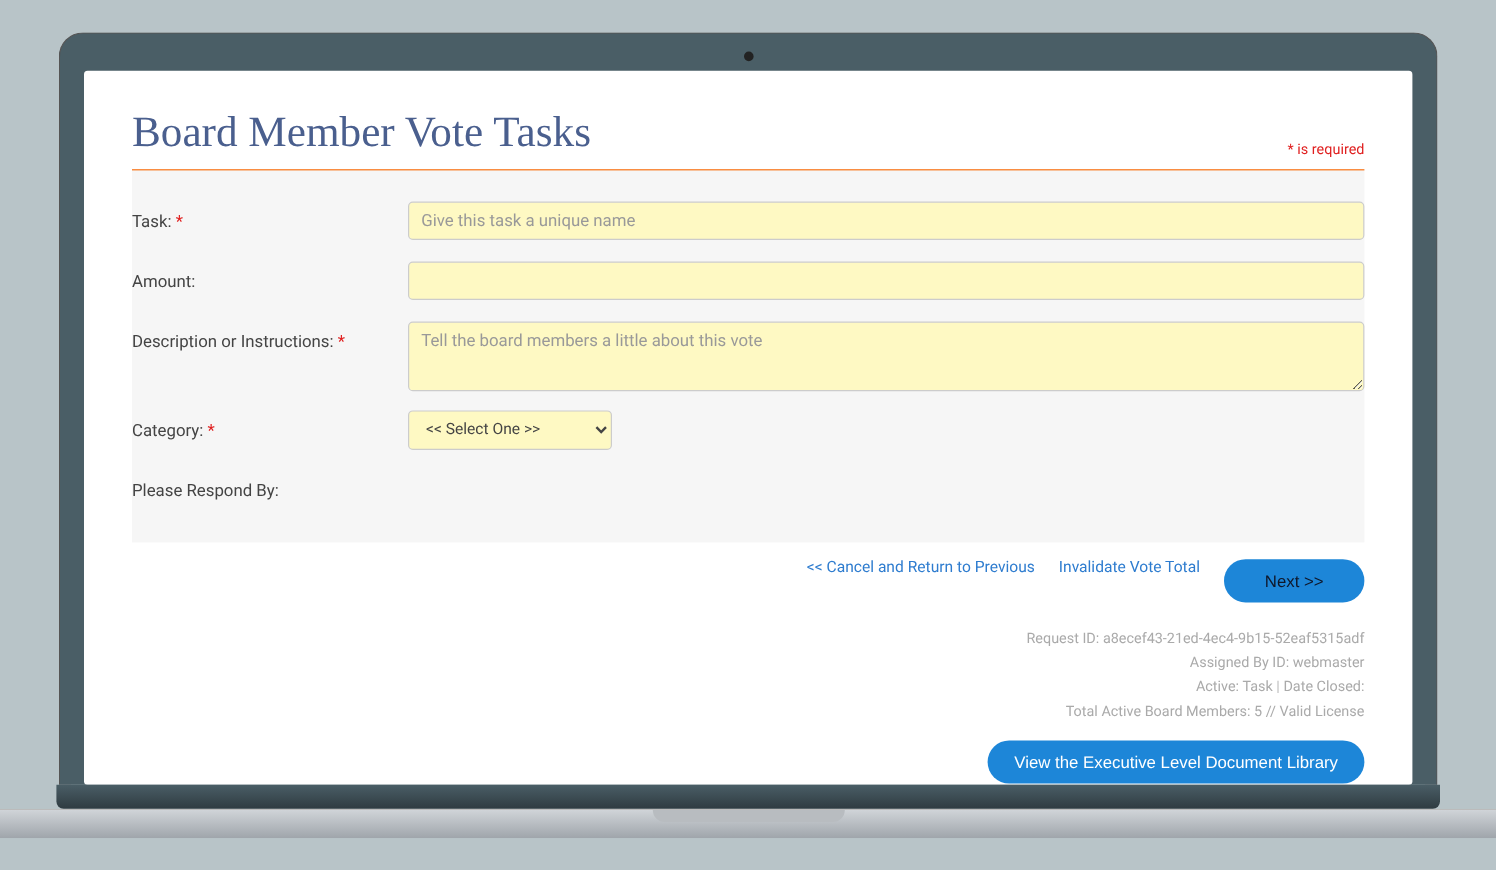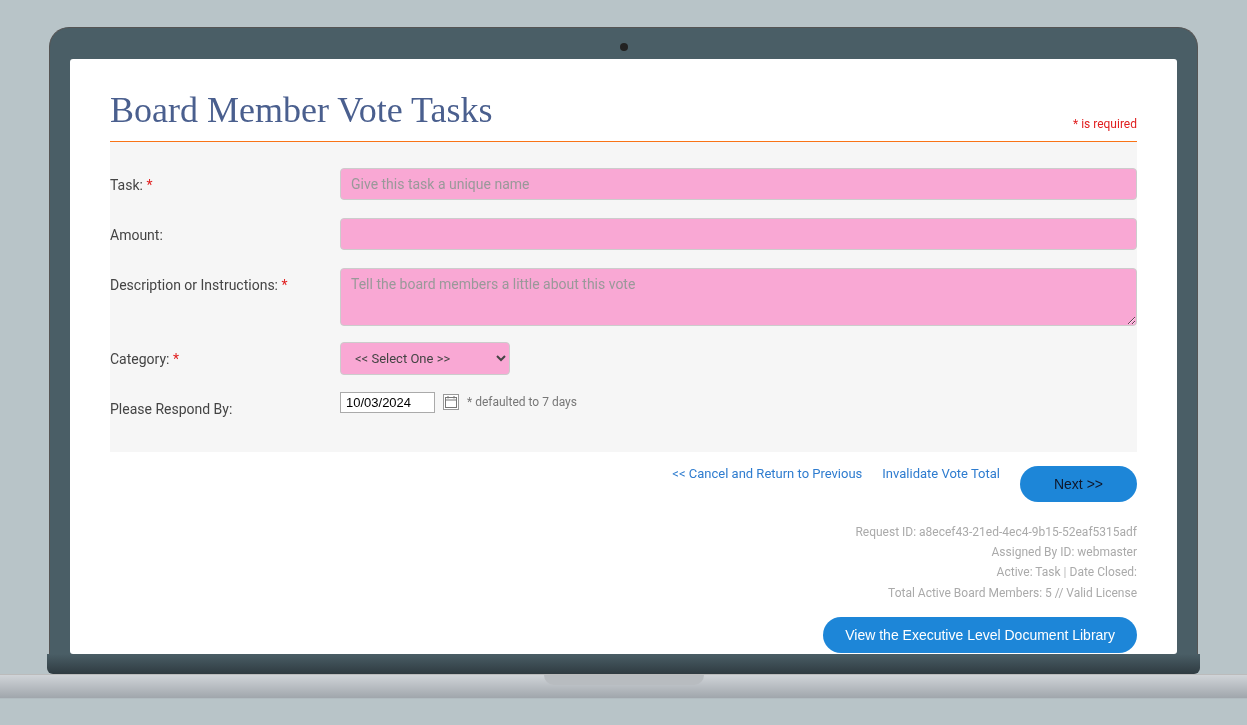--- a/index.html
+++ b/index.html
@@ -62,21 +62,21 @@
     .form-label-col { width: 230px; padding-right: 16px; font-size: 14px; color: #444; line-height: 34px; }
     .req-asterisk { color: #e02020; }
     .form-field-col { flex: 1; display: flex; align-items: center; gap: 8px; }
     .text-input, .textarea-input, .select-input {
       width: 100%;
       border: 1px solid #ccc;
       border-radius: 4px;
       padding: 7px 10px;
       font-size: 14px;
       color: #444;
-      background: #f9a8d4;
+      background: #fef9c3;
       font-family: inherit;
     }
     .text-input::placeholder, .textarea-input::placeholder { color: #999; }
     .textarea-input { height: 58px; resize: vertical; }
     .select-input { width: 170px; font-size: 13px; }
     .date-input { width: 95px; border: 1px solid #aaa; padding: 2px 5px; font-size: 13px; }
     .cal-icon {
       width: 16px; height: 16px;
       display: inline-flex; align-items:center; justify-content:center;
       border: 1px solid #999; background: #fff;
@@ -154,32 +154,20 @@
             </div>
             <div class="form-field-col">
               <select class="select-input">
                 <option>&lt;&lt; Select One &gt;&gt;</option>
               </select>
             </div>
           </div>
 
           <div class="form-row">
             <div class="form-label-col">Please Respond By:</div>
-            <div class="form-field-col">
-              <input type="text" class="date-input" value="10/03/2024" style="">
-              <span class="cal-icon">
-                <svg width="12" height="12" viewBox="0 0 12 12">
-                    <rect x="0.5" y="1.5" width="11" height="10" fill="none" stroke="#777"></rect>
-                    <line x1="0" y1="4" x2="12" y2="4" stroke="#777"></line>
-                    <line x1="3" y1="0" x2="3" y2="2.5" stroke="#777"></line>
-                    <line x1="9" y1="0" x2="9" y2="2.5" stroke="#777"></line>
-                  </svg>
-              </span>
-              <span class="date-hint">* defaulted to 7 days</span>
-            </div>
           </div>
 
         </div>
 
         <div class="actions-row">
           <a class="link-action">&lt;&lt; Cancel and Return to Previous</a>
           <a class="link-action">Invalidate Vote Total</a>
           <button class="btn-primary">Next &gt;&gt;</button>
         </div>
 

